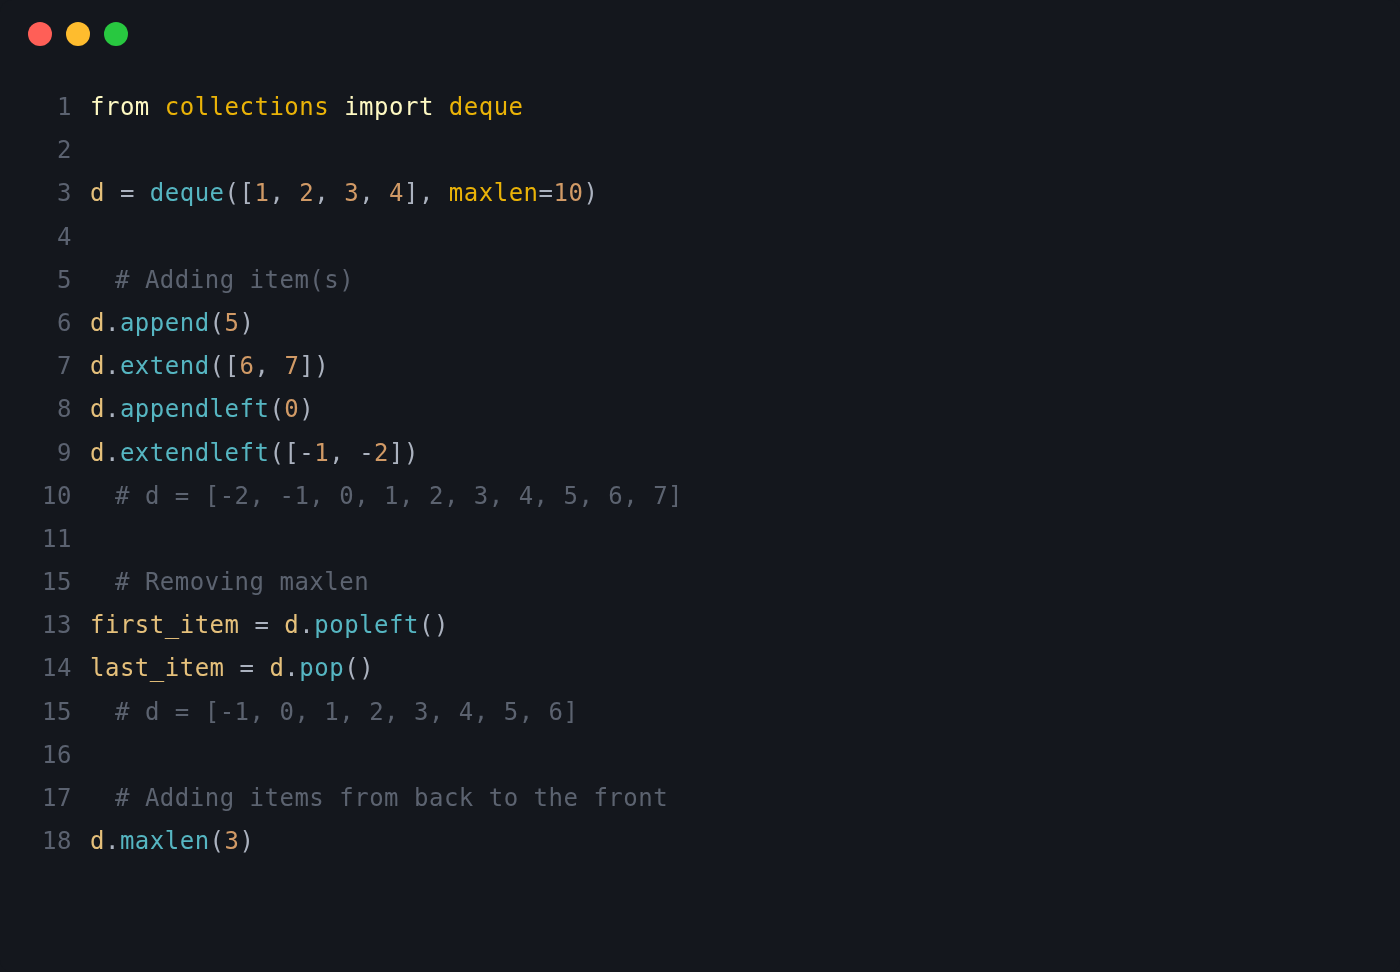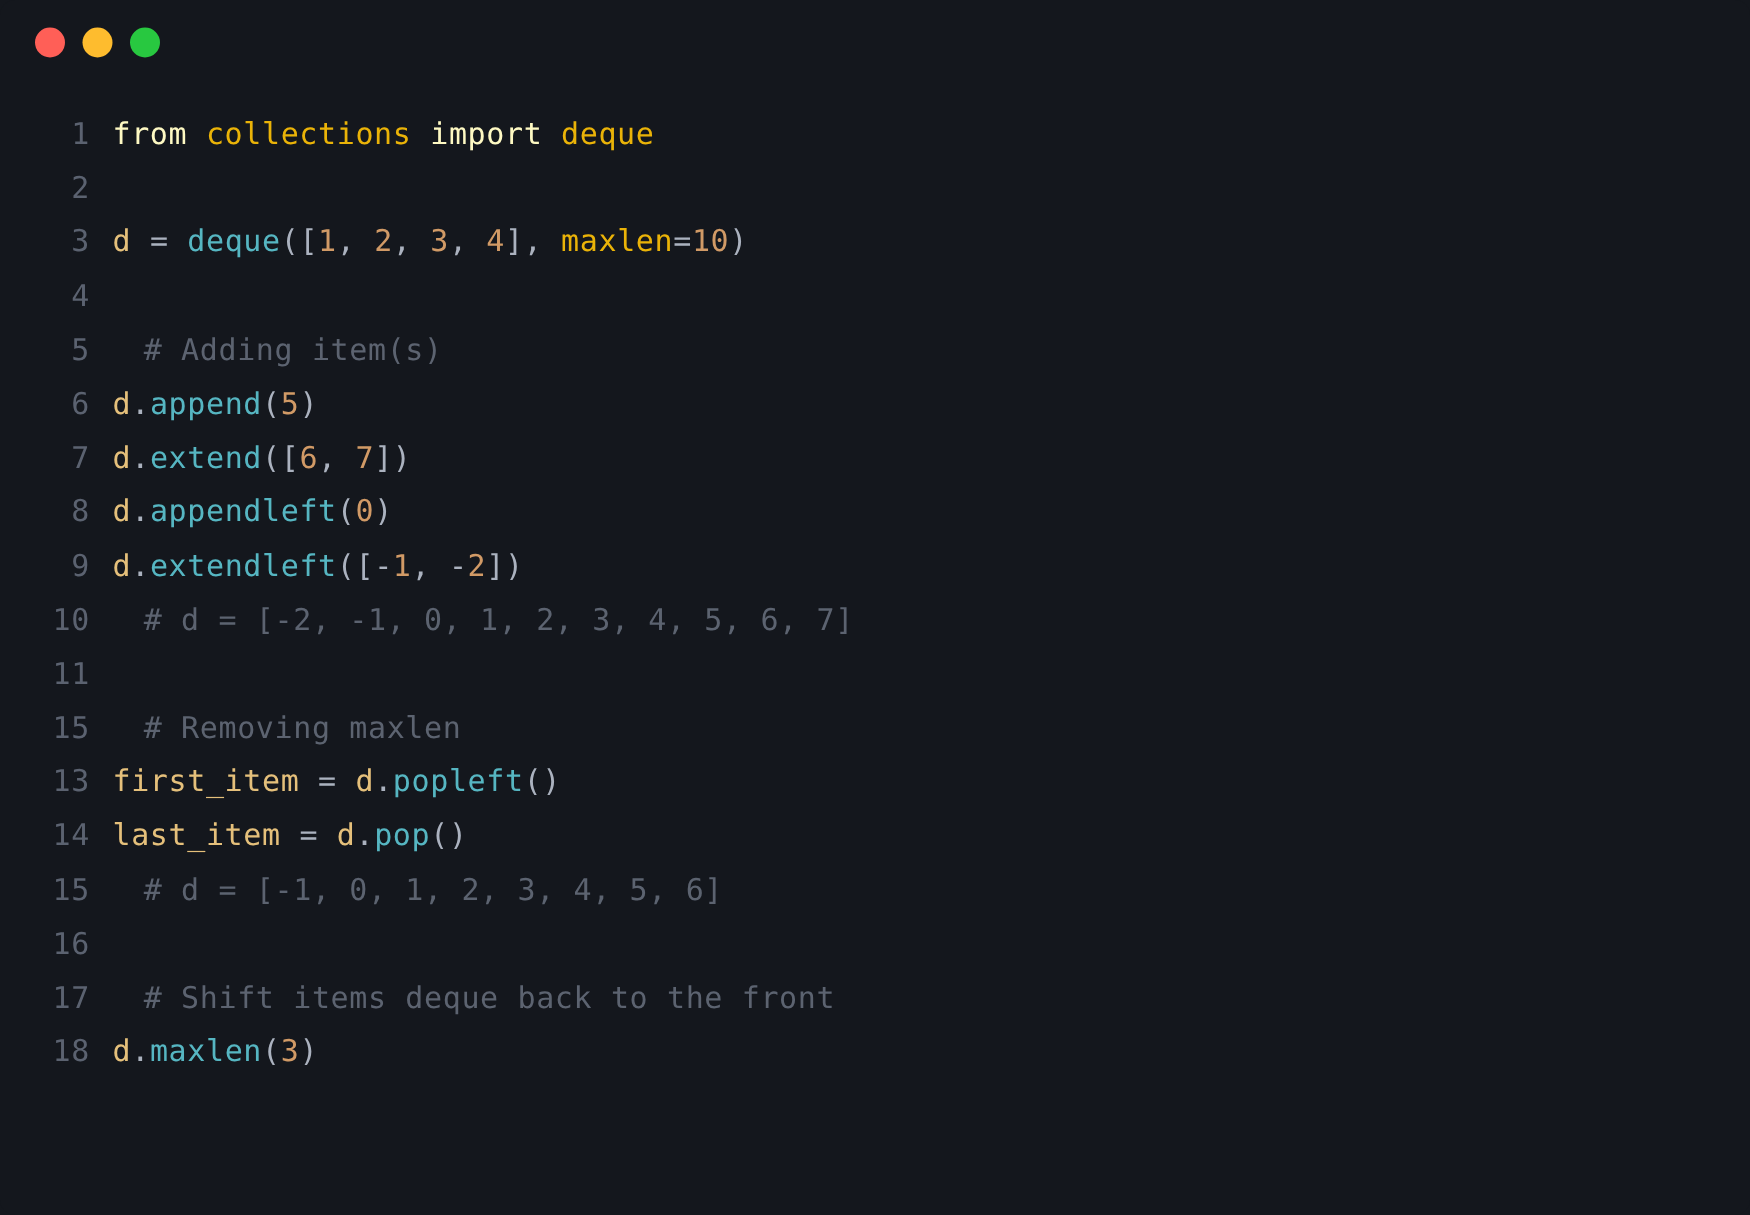--- a/index.html
+++ b/index.html
@@ -85,16 +85,16 @@
       <div class="line"><span class="ln">7</span><span class="code"><span class="var">d</span><span class="op">.</span><span class="fn">extend</span><span class="punc">(</span><span class="punc">[</span><span class="num">6</span><span class="op">,</span><span> </span><span class="num">7</span><span class="punc">]</span><span class="punc">)</span></span></div>
       <div class="line"><span class="ln">8</span><span class="code"><span class="var">d</span><span class="op">.</span><span class="fn">appendleft</span><span class="punc">(</span><span class="num">0</span><span class="punc">)</span></span></div>
       <div class="line"><span class="ln">9</span><span class="code"><span class="var">d</span><span class="op">.</span><span class="fn">extendleft</span><span class="punc">(</span><span class="punc">[</span><span class="op">-</span><span class="num">1</span><span class="op">,</span><span> </span><span class="op">-</span><span class="num">2</span><span class="punc">]</span><span class="punc">)</span></span></div>
       <div class="line"><span class="ln">10</span><span class="code"><span class="comment"># d = [-2, -1, 0, 1, 2, 3, 4, 5, 6, 7]</span></span></div>
       <div class="line"><span class="ln">11</span><span class="code">&nbsp;</span></div>
       <div class="line"><span class="ln">15</span><span class="code"><span class="comment"># Removing maxlen</span></span></div>
       <div class="line"><span class="ln">13</span><span class="code"><span class="var">first_item</span><span> </span><span class="op">=</span><span> </span><span class="var">d</span><span class="op">.</span><span class="fn">popleft</span><span class="punc">(</span><span class="punc">)</span></span></div>
       <div class="line"><span class="ln">14</span><span class="code"><span class="var">last_item</span><span> </span><span class="op">=</span><span> </span><span class="var">d</span><span class="op">.</span><span class="fn">pop</span><span class="punc">(</span><span class="punc">)</span></span></div>
       <div class="line"><span class="ln">15</span><span class="code"><span class="comment"># d = [-1, 0, 1, 2, 3, 4, 5, 6]</span></span></div>
       <div class="line"><span class="ln">16</span><span class="code">&nbsp;</span></div>
-      <div class="line"><span class="ln">17</span><span class="code"><span class="comment"># Shift items deque back to the front</span></span></div>
+      <div class="line"><span class="ln">17</span><span class="code"><span class="comment"># Adding items from back to the front</span></span></div>
       <div class="line"><span class="ln">18</span><span class="code"><span class="var">d</span><span class="op">.</span><span class="fn">maxlen</span><span class="punc">(</span><span class="num">3</span><span class="punc">)</span></span></div>
     </div>
 </div>
 
 </body></html>

